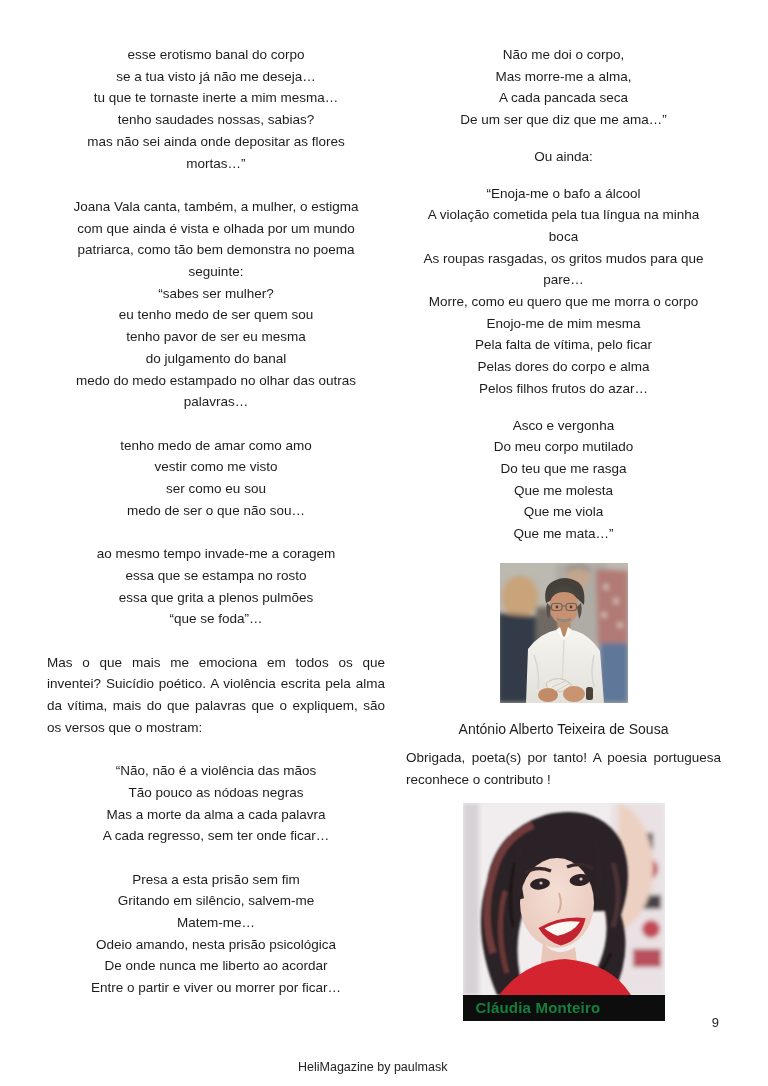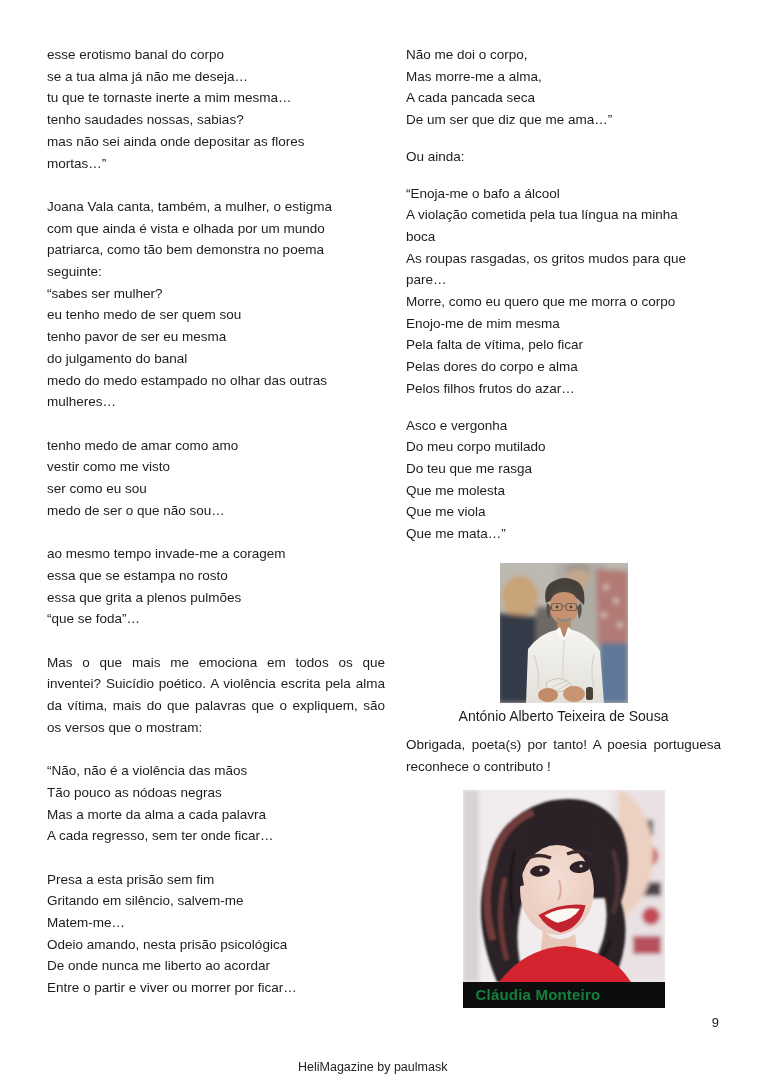--- a/index.html
+++ b/index.html
@@ -11,28 +11,28 @@
   }
   .page{position:relative;width:768px;height:1086px;overflow:hidden;background:#ffffff;}
   .columns{position:absolute;top:44px;left:47px;display:flex;gap:21px;}
   .col{font-size:13.5px;line-height:21.7px;}
   .col-left{width:338px;}
   .col-right{width:315px;}
 
   .block{margin:0;}
   .col-left .block + .block{margin-top:21.7px;}
   .col-right .block + .block{margin-top:15px;}
-  .block .line{text-align:left;white-space:nowrap;}
+  .block .line{text-align:center;white-space:nowrap;}
   .block.prose-justified{text-align:justify;text-justify:inter-word;}
 
   figure{margin:0;padding:0;}
   .photo-antonio{width:128px;margin:18px auto 0 auto;}
   .photo-antonio svg{display:block;}
   .caption-center{
-    text-align:center;font-size:14px;line-height:21.7px;margin-top:3px;
+    text-align:center;font-size:14px;line-height:21.7px;margin-top:16px;
   }
   .closing-paragraph{
     margin:7px 0 0 0;font-size:13.5px;line-height:21.7px;
     text-align:justify;text-justify:inter-word;
   }
   .photo-claudia{
     width:202px;margin:12px auto 0 auto;position:relative;
   }
   .photo-claudia svg{display:block;}
   .photo-bar{
@@ -54,37 +54,37 @@
 </head>
 <body>
 
 <div class="page">
 
   <div class="columns">
 
     <div class="col col-left">
         <div class="block poem">
           <div class="line">esse erotismo banal do corpo</div>
-          <div class="line">se a tua alma já não me deseja…</div>
+          <div class="line">se a tua visto já não me deseja…</div>
           <div class="line">tu que te tornaste inerte a mim mesma…</div>
           <div class="line">tenho saudades nossas, sabias?</div>
           <div class="line">mas não sei ainda onde depositar as flores</div>
           <div class="line">mortas…”</div>
         </div>
         <div class="block poem">
           <div class="line">Joana Vala canta, também, a mulher, o estigma</div>
           <div class="line">com que ainda é vista e olhada por um mundo</div>
           <div class="line">patriarca, como tão bem demonstra no poema</div>
           <div class="line">seguinte:</div>
           <div class="line">“sabes ser mulher?</div>
           <div class="line">eu tenho medo de ser quem sou</div>
           <div class="line">tenho pavor de ser eu mesma</div>
           <div class="line">do julgamento do banal</div>
           <div class="line">medo do medo estampado no olhar das outras</div>
-          <div class="line">mulheres…</div>
+          <div class="line">palavras…</div>
         </div>
         <div class="block poem">
           <div class="line">tenho medo de amar como amo</div>
           <div class="line">vestir como me visto</div>
           <div class="line">ser como eu sou</div>
           <div class="line">medo de ser o que não sou…</div>
         </div>
         <div class="block poem">
           <div class="line">ao mesmo tempo invade-me a coragem</div>
           <div class="line">essa que se estampa no rosto</div>

